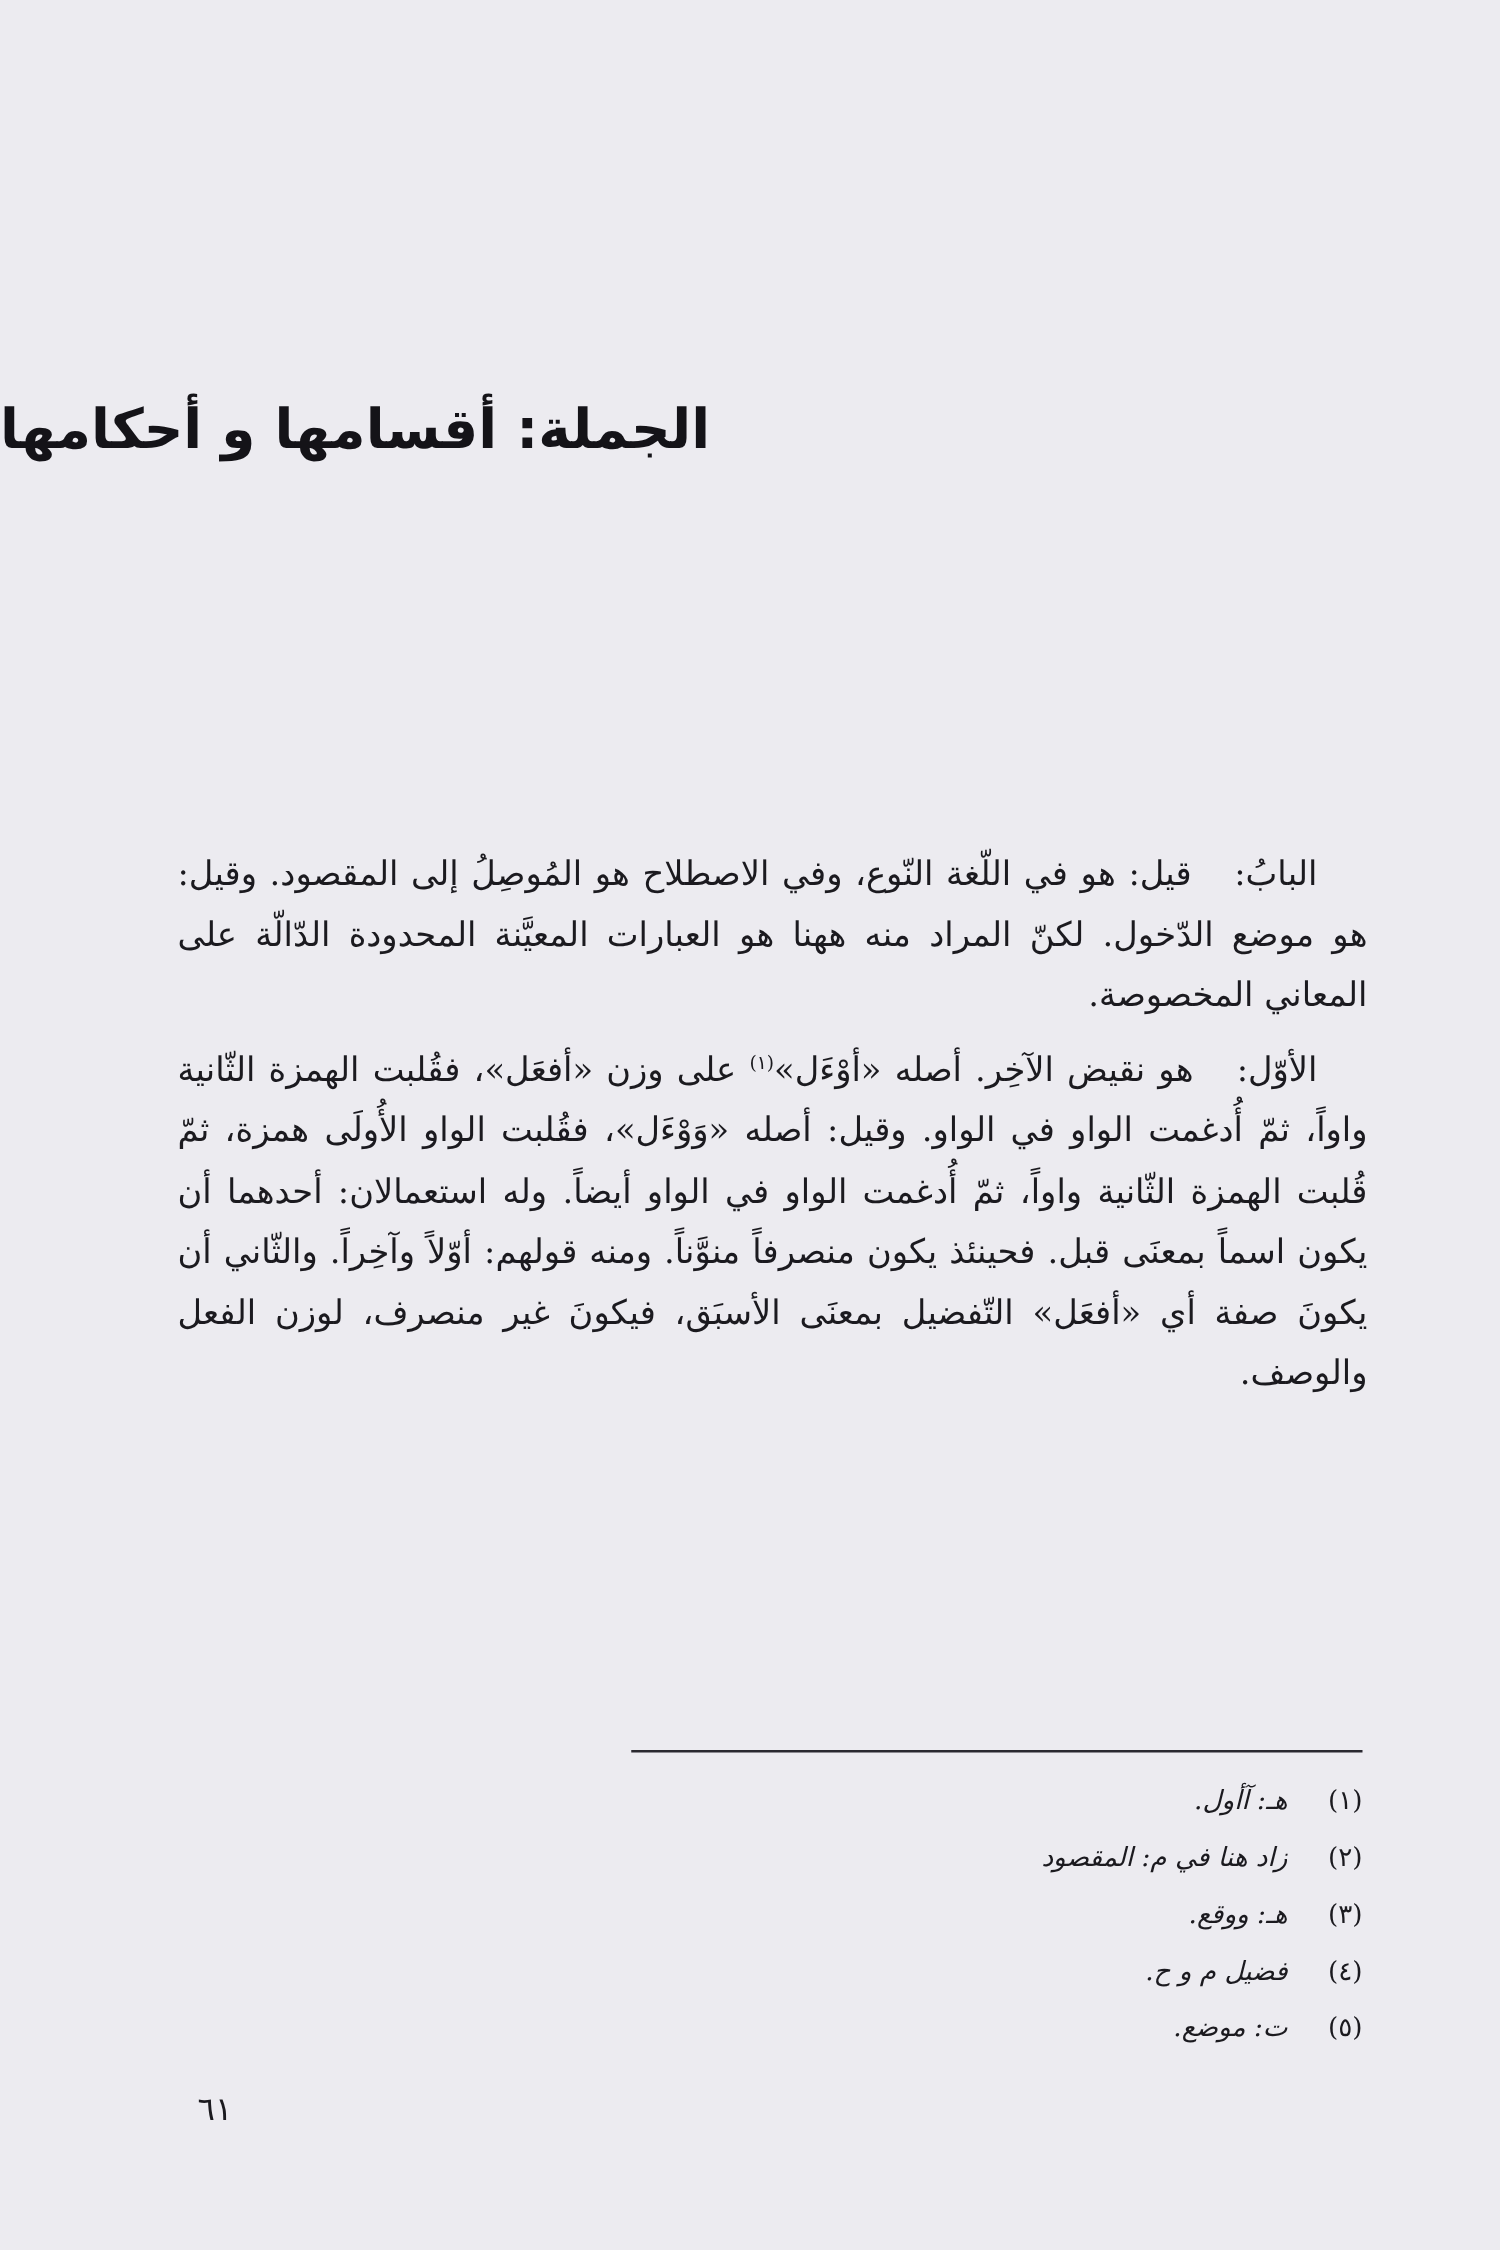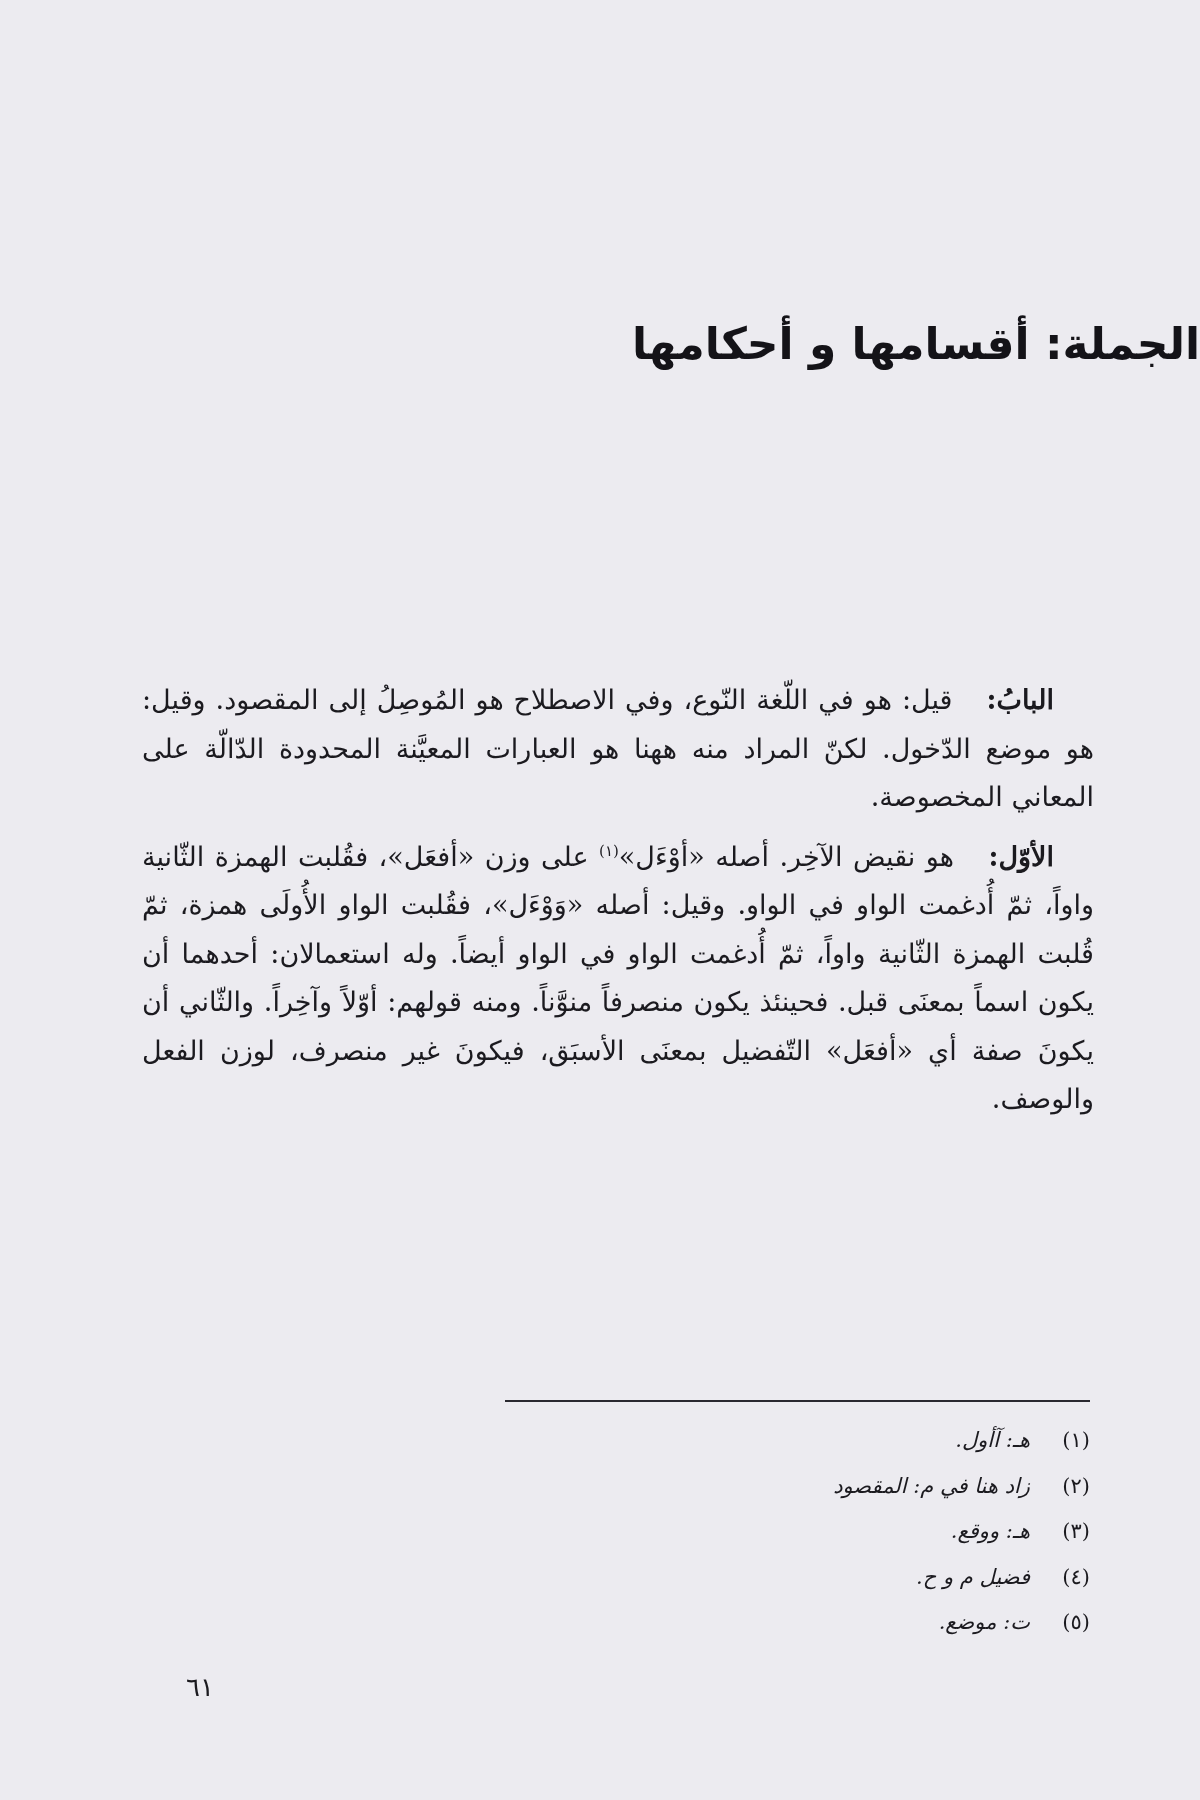--- a/index.html
+++ b/index.html
@@ -6,46 +6,46 @@
   body {
     width:1200px; height:1800px; overflow:hidden;
     background:#ecebf0;
     font-family:"DejaVu Serif", serif;
     color:#1b1a1f;
     position:relative;
   }
   .page { position:absolute; inset:0; }
   .title {
     position:absolute; top:318px; left:0; width:1200px;
-    text-align:right; direction:rtl;
+    text-align:left; direction:rtl;
     font-family:"DejaVu Sans", sans-serif;
     font-size:44px; font-weight:bold; color:#141318;
   }
   .body-text {
     position:absolute; top:676px; left:142px; width:952px;
     direction:rtl; text-align:justify;
     font-size:27px; line-height:48.5px;
   }
   .para { margin:0 0 11px 0; text-indent:40px; }
-  .para b { font-weight:bold;margin-left:24px; }
+  .para b { font-weight:normal;margin-left:24px; }
   sup { font-size:15px; vertical-align:super; line-height:0; }
   .rule {
     position:absolute; top:1400px; left:505px; width:585px; height:2px;
     background:#2a2930;
   }
   .footnotes {
     position:absolute; top:1418px; left:600px; width:490px;
     direction:rtl; font-size:21px; line-height:45.5px;
   }
   .fn { display:flex; }
   .fn-num { width:60px; flex:0 0 60px; text-align:right; }
   .fn-text { flex:1;font-style:italic; }
   .page-number {
     position:absolute; top:1672px; left:158px;
-    font-size:26px; direction:rtl;margin-left:28px;
+    font-size:26px; direction:rtl;
   }
 </style>
 </head>
 <body>
 
 <div class="page">
   <div class="title">الجملة: أقسامها و أحكامها</div>
 
   <div class="body-text">
     <p class="para">

